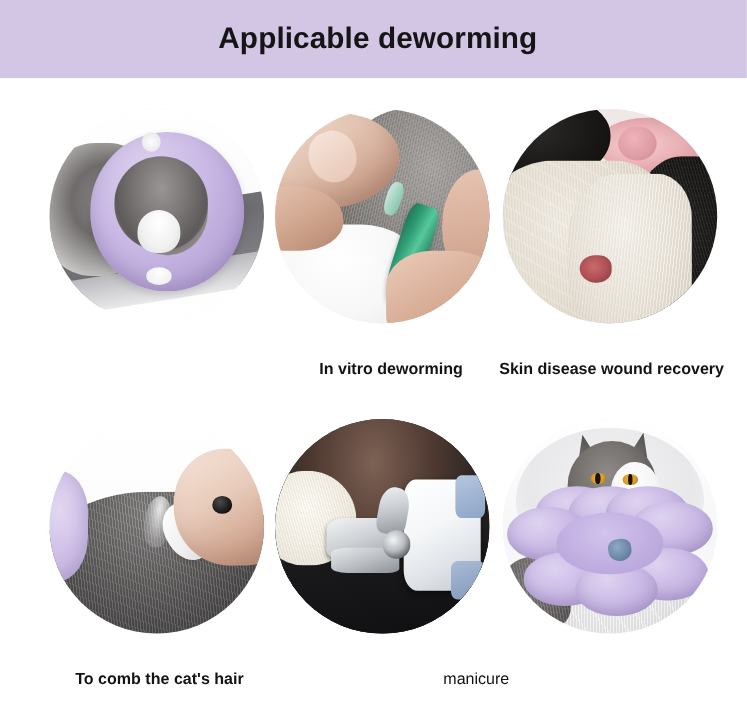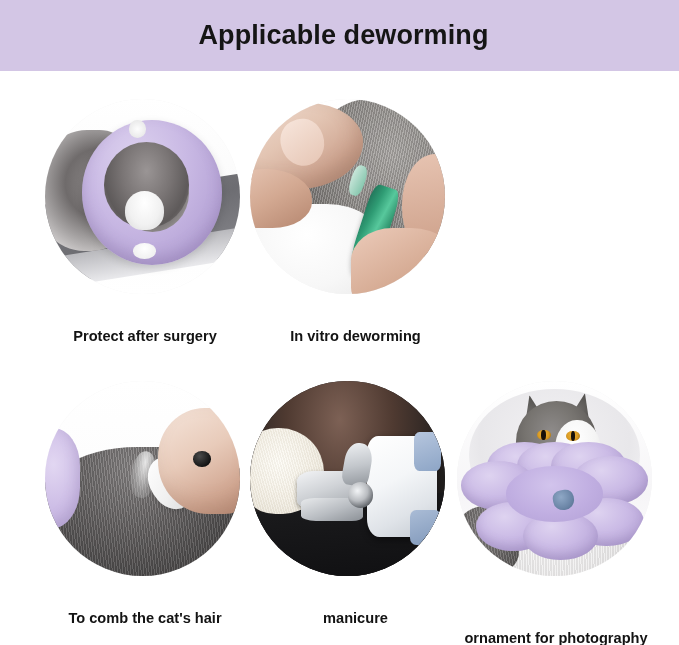--- a/index.html
+++ b/index.html
@@ -53,21 +53,21 @@
 
   .caption{
     position:absolute; left:6px; width:100%;
     text-align:center;
     font-size:14.6px; font-weight:bold; color:#131313;
     line-height:19px;
     white-space:nowrap;
   }
   .row-1 .caption{ top:228px; }
   .row-2 .caption{ top:228px; }
-  .caption.light{ font-weight:bold; }
+  .caption.light{ font-weight:normal;text-align:right; }
   .caption.two-line{ white-space:normal; line-height:19.5px; }
 
   
   .cell-2 .caption{ width:230px; left:-8px; }
   .cell-0 .caption{ width:230px; left:-5px; }
 
   
   .art{ position:absolute; inset:0; }
 
   
@@ -438,21 +438,20 @@
                 <div class="mat2"></div>
               <div class="furL"></div>
               <div class="donut"></div>
               <div class="head"></div>
               <div class="bib"></div>
               <div class="tuft"></div>
               <div class="paw"></div>
             </div>
           </div>
         </div>
-        <div class="caption">Protect after surgery</div>
       </div>
 
       <div class="cell cell-1">
         <div class="circle-wrap">
           <div class="circle">
             <div class="art a2">
               <div class="furpatch"></div>
               <div class="furwhite"></div>
               <div class="pip-tip"></div>
               <div class="pipette"></div>
@@ -460,20 +459,36 @@
               <div class="thumbnail"></div>
               <div class="fingerL"></div>
               <div class="fingerR"></div>
               <div class="fingerB"></div>
             </div>
           </div>
         </div>
         <div class="caption">In vitro deworming</div>
       </div>
 
+      <div class="cell cell-2">
+        <div class="circle-wrap">
+          <div class="circle">
+            <div class="art a3">
+              <div class="pink"></div>
+              <div class="snout"></div>
+              <div class="black1"></div>
+              <div class="black2"></div>
+              <div class="cream"></div>
+              <div class="cream2"></div>
+              <div class="lesion"></div>
+            </div>
+          </div>
+        </div>
+        <div class="caption">Skin disease wound recovery</div>
+      </div>
 
     </div>
 
     <div class="row row-2">
 
       <div class="cell cell-0">
         <div class="circle-wrap">
           <div class="circle">
             <div class="art a4">
               <div class="back"></div>
@@ -534,19 +549,19 @@
                 <div class="petal p5"></div>
                 <div class="petal p2"></div>
                 <div class="petal p4"></div>
                 <div class="petal p3"></div>
                 <div class="collar-core"></div>
               </div>
               <div class="tag"></div>
             </div>
           </div>
         </div>
-        <div class="caption two-line"><br><span>ornament for photography</span></div>
+        <div class="caption two-line"><br></div>
       </div>
 
     </div>
 
   </div>
 </div>
 
 </body></html>

